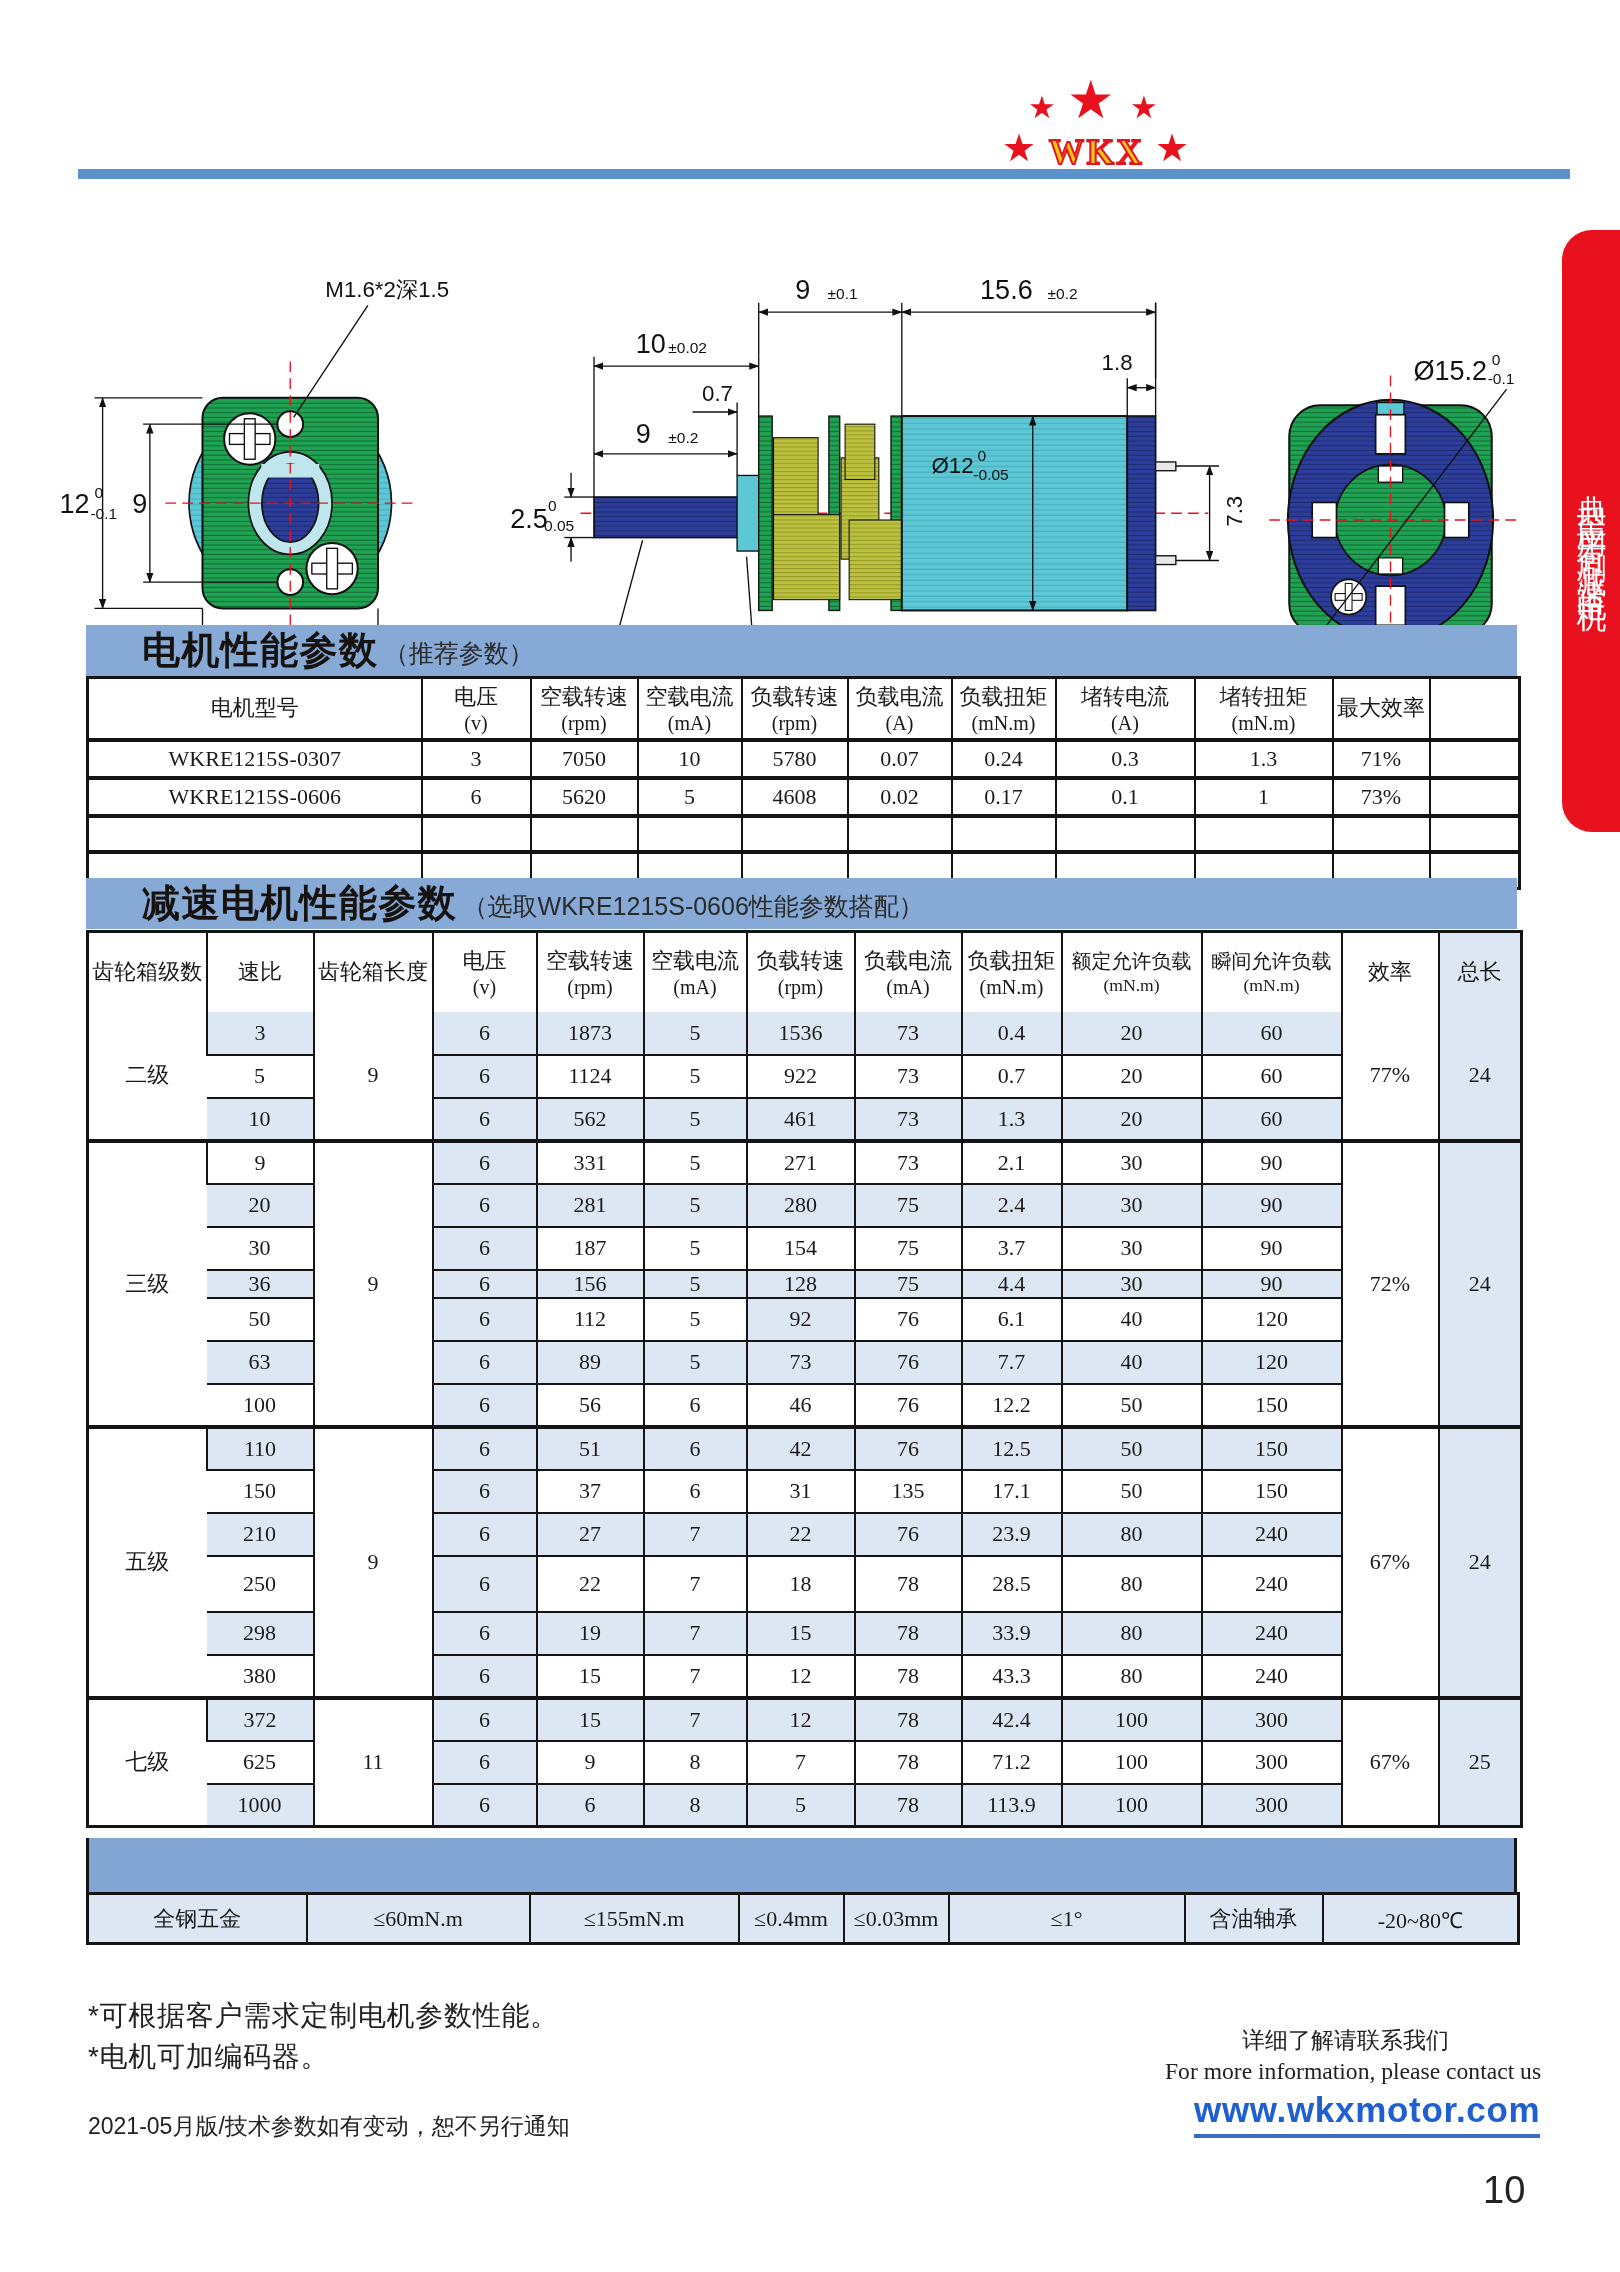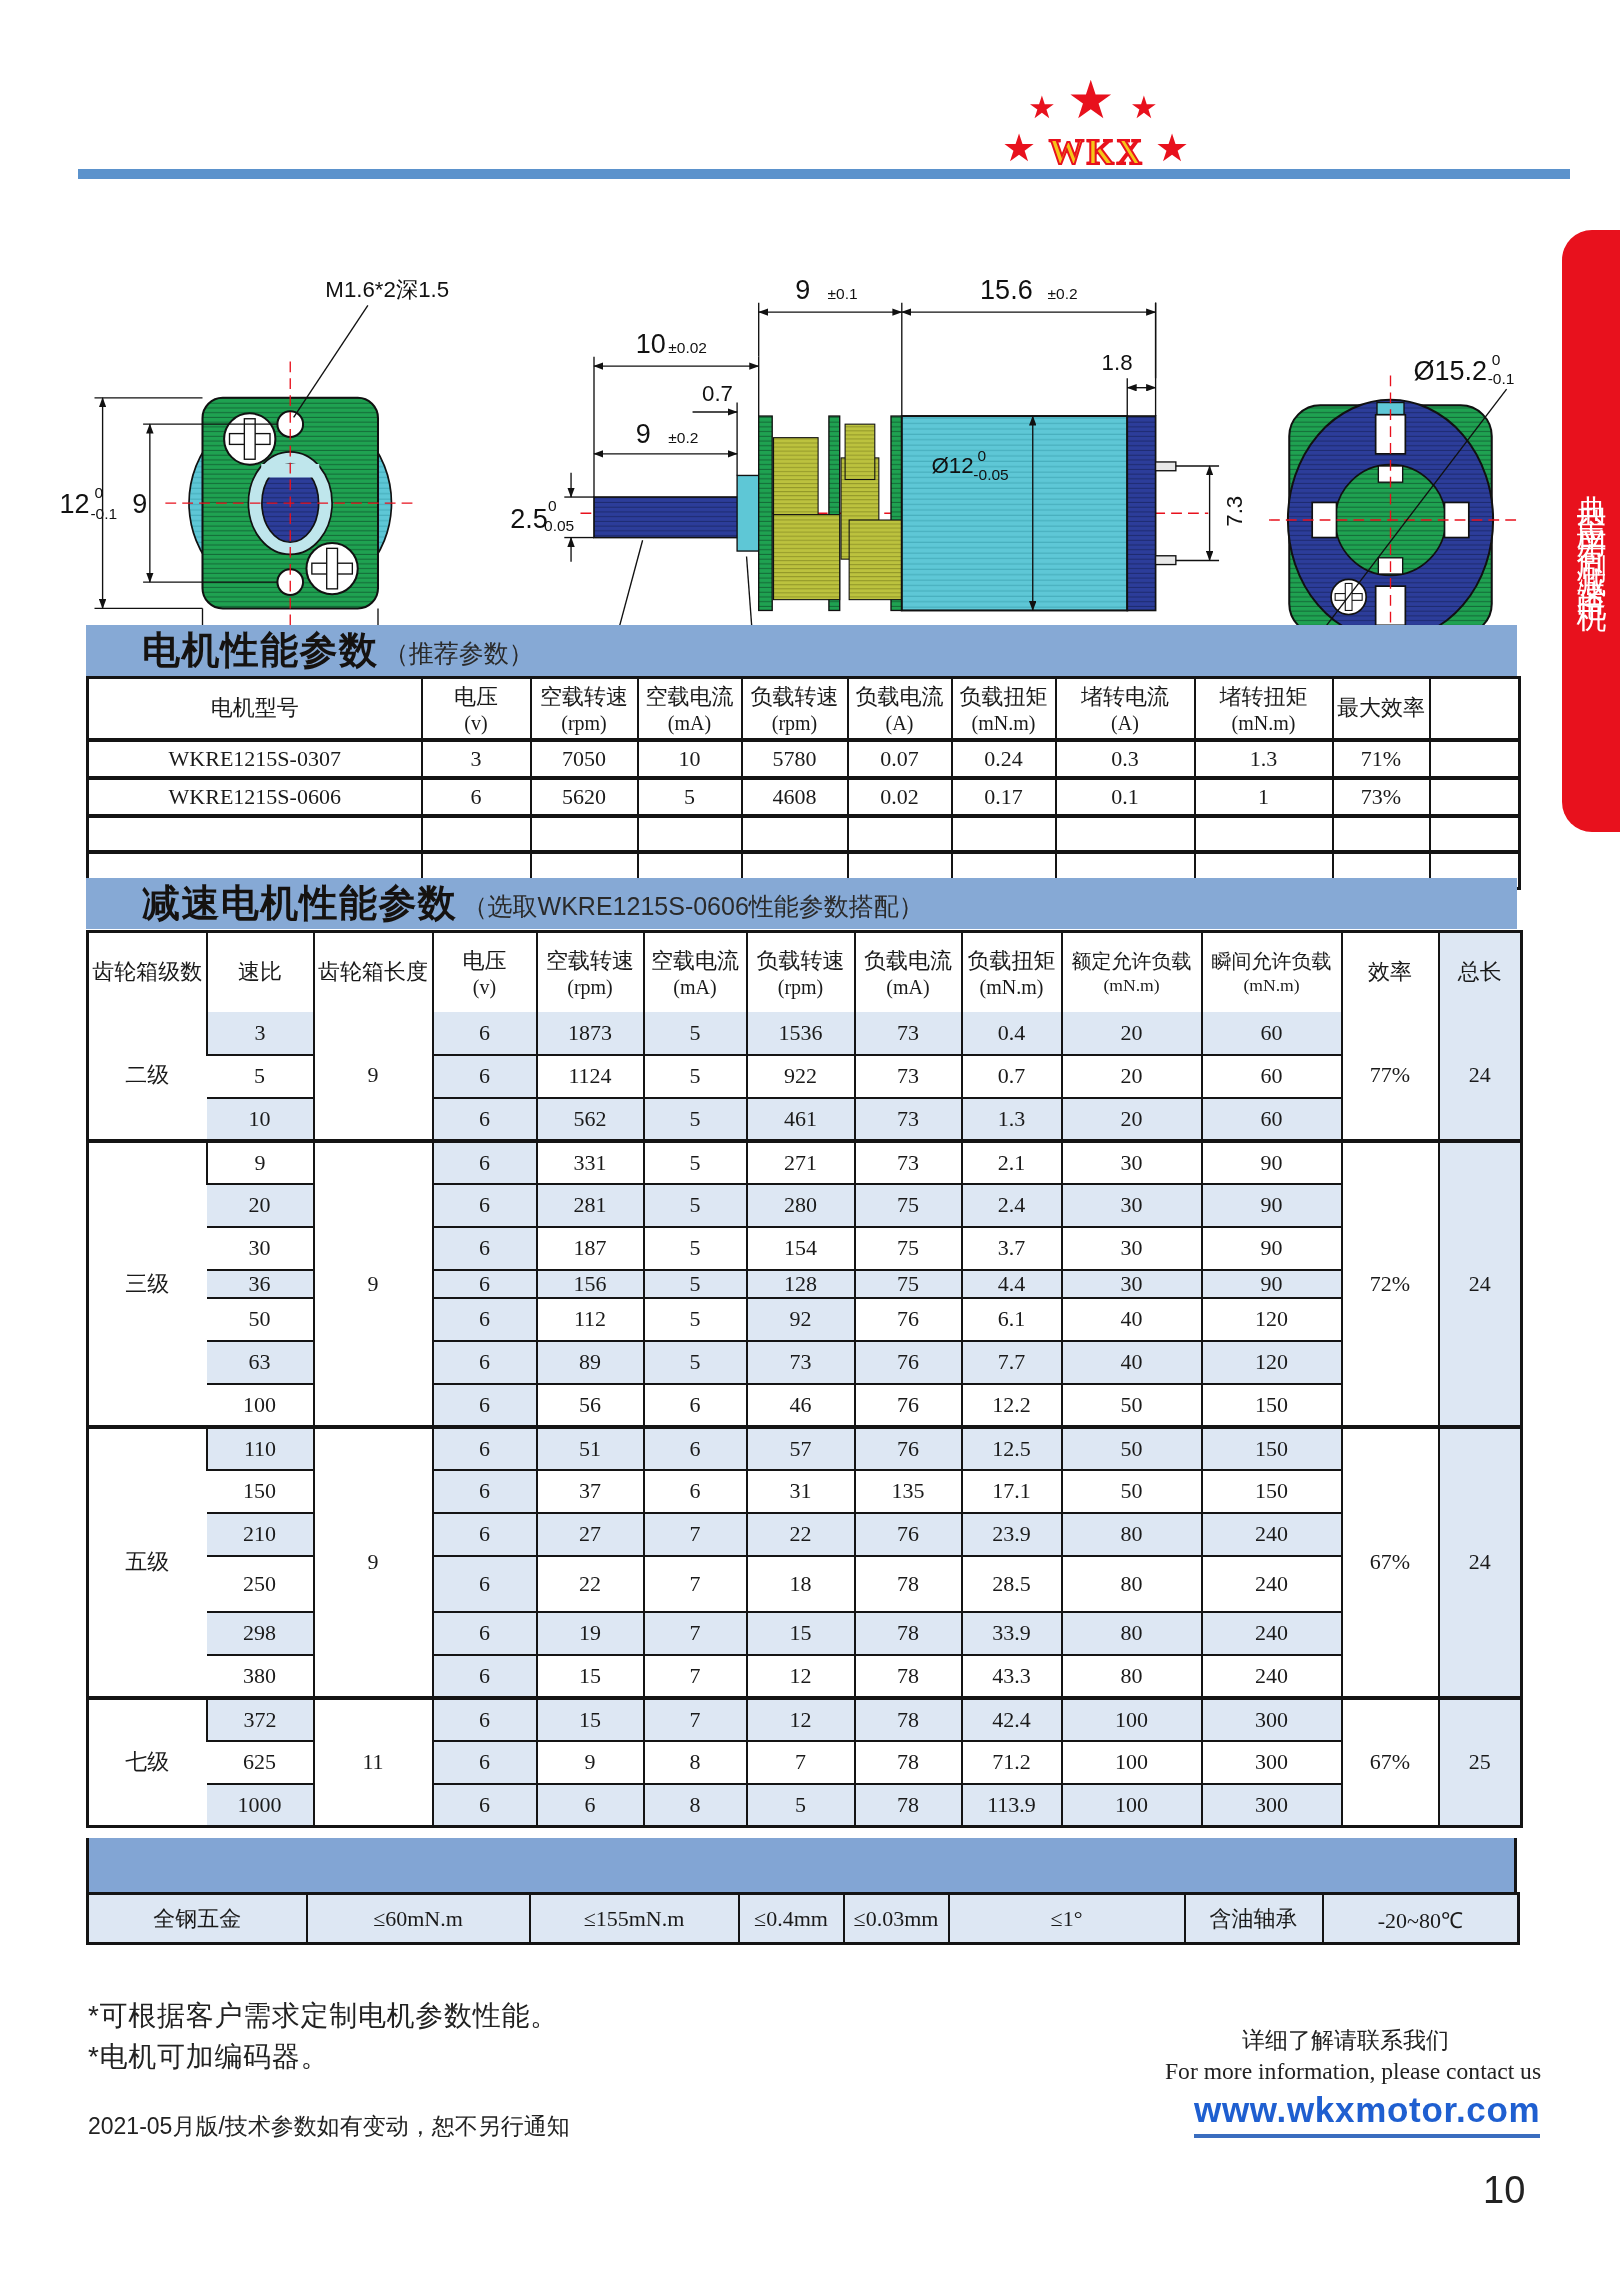--- a/index.html
+++ b/index.html
@@ -585,21 +585,21 @@
           <td>50</td>
           <td>150</td>
         </tr>
         <tr class="gsep" style="height: 43px;">
           <td rowspan="6">五级</td>
           <td class="sh">110</td>
           <td rowspan="6">9</td>
           <td class="sh">6</td>
           <td class="sh">51</td>
           <td class="sh">6</td>
-          <td class="sh">57</td>
+          <td class="sh">42</td>
           <td class="sh">76</td>
           <td class="sh">12.5</td>
           <td class="sh">50</td>
           <td class="sh">150</td>
           <td rowspan="6">67%</td>
           <td class="sh" rowspan="6">24</td>
         </tr>
         <tr style="height: 43px;">
           <td>150</td>
           <td class="sh">6</td>

